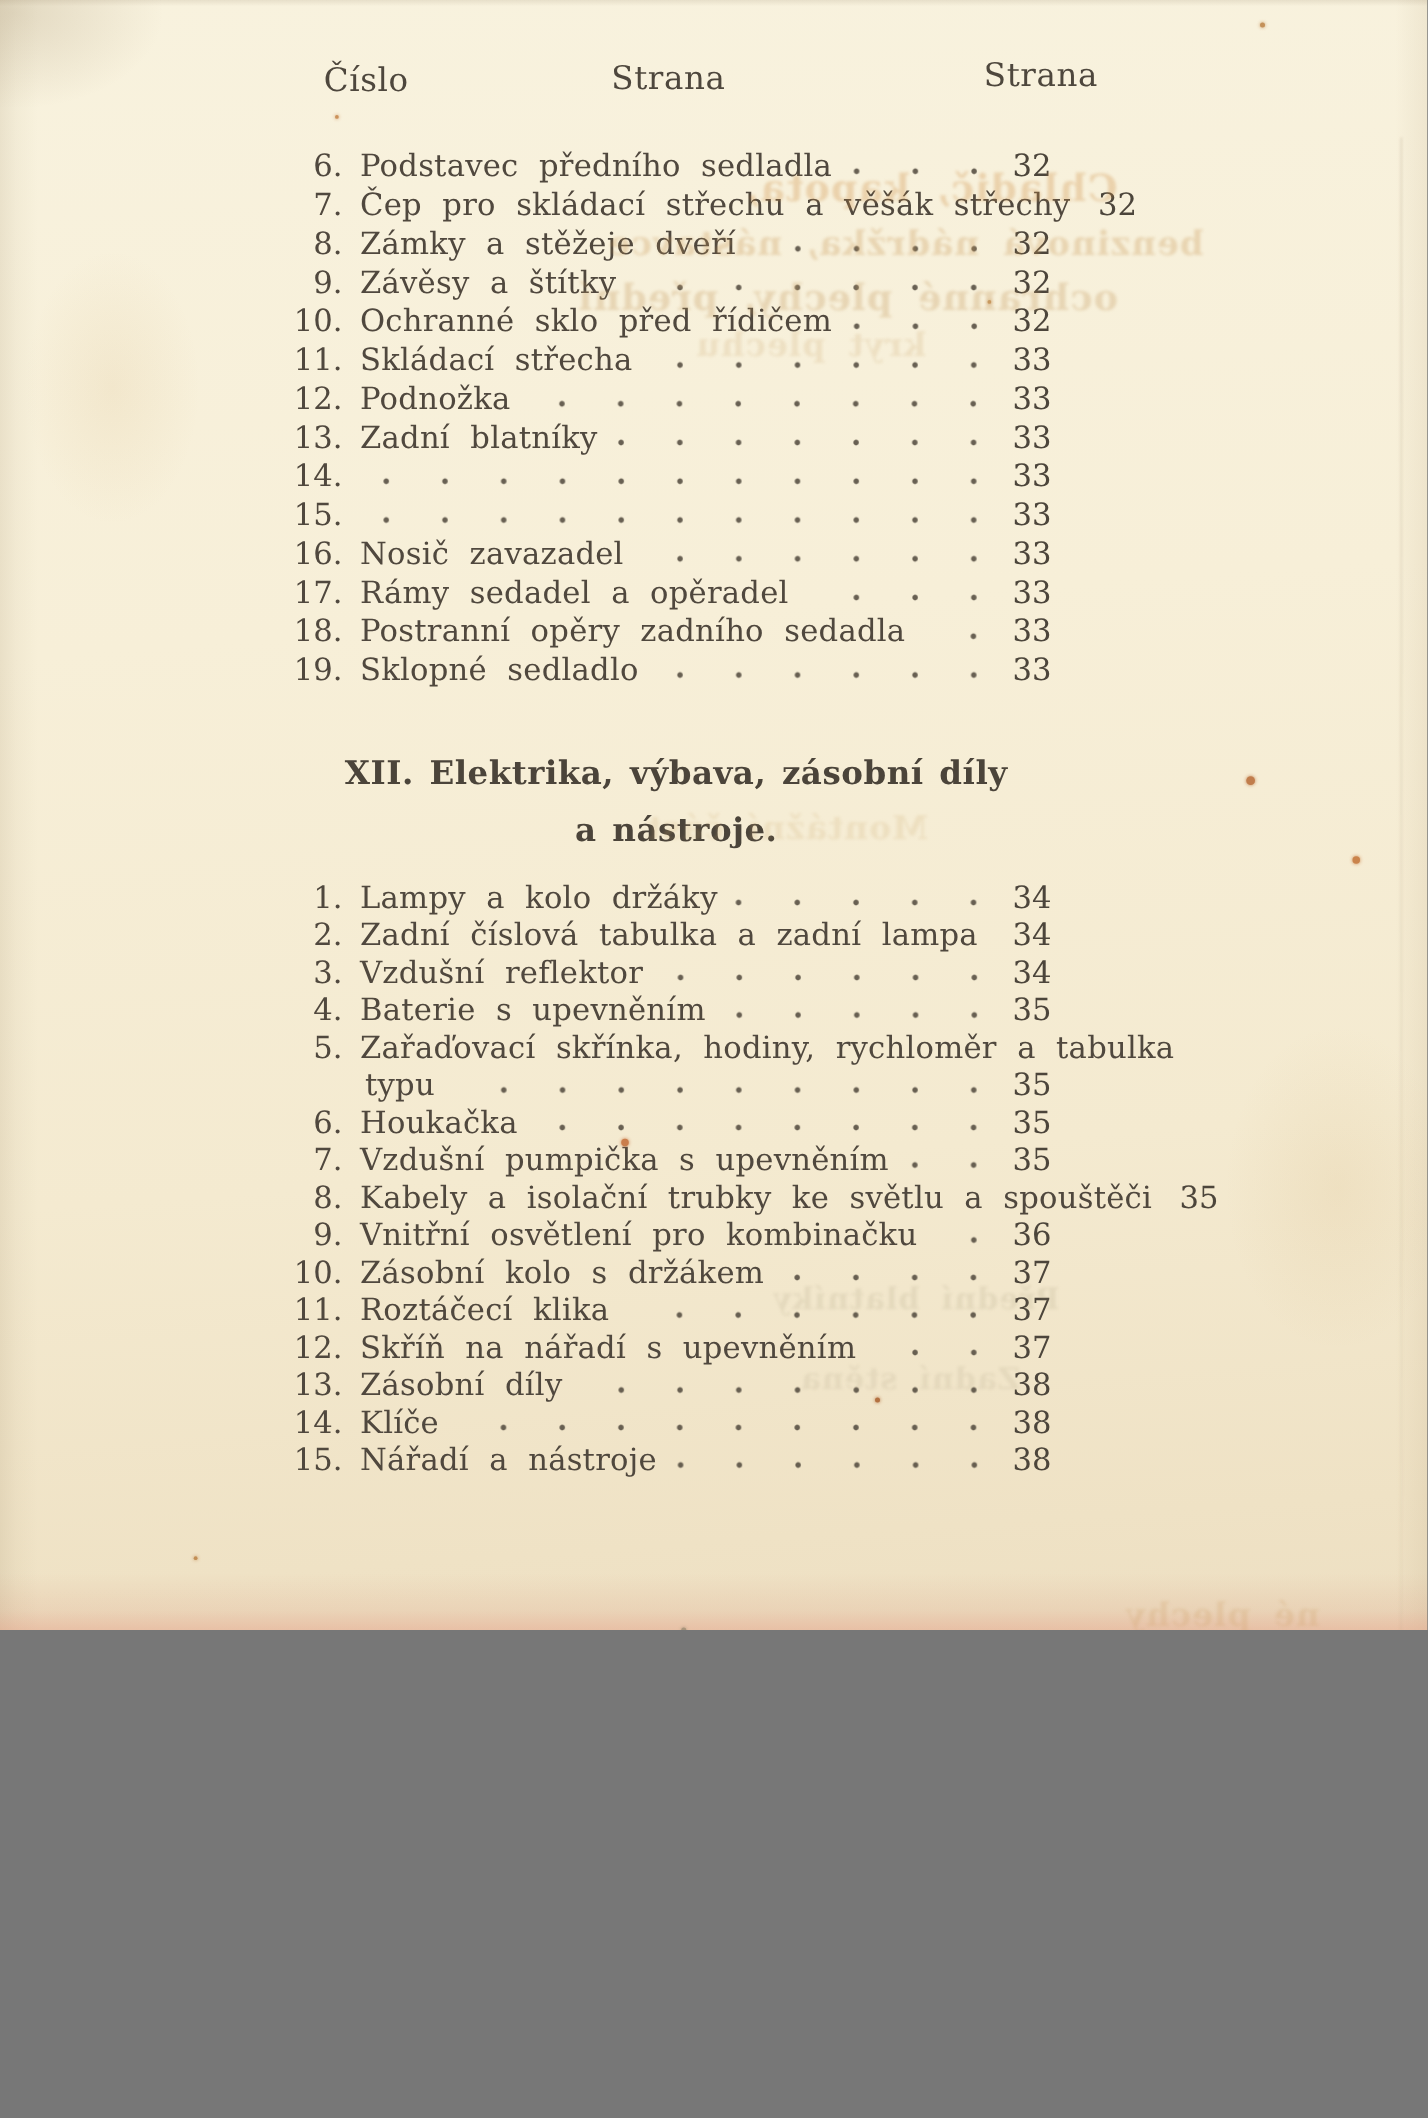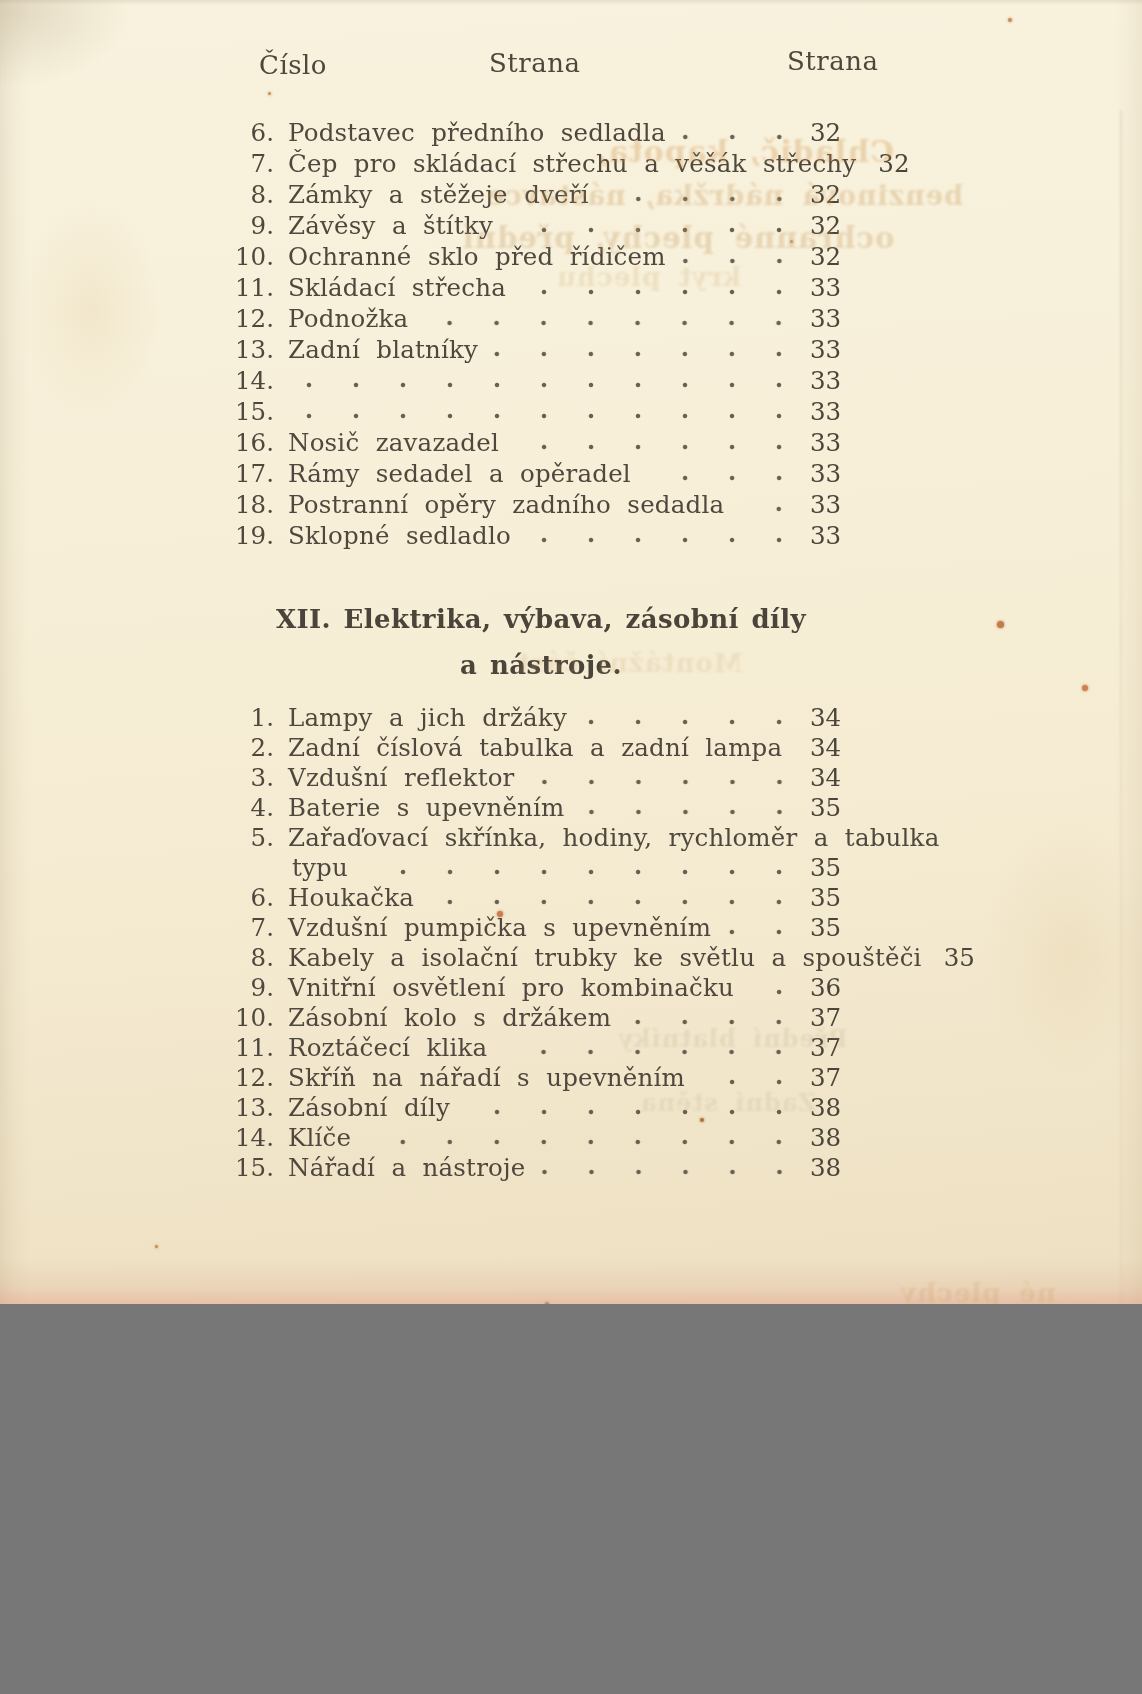--- a/index.html
+++ b/index.html
@@ -161,21 +161,21 @@
     </div>
 
   <div class="heading">
     <div>XII. Elektrika, výbava, zásobní díly</div>
     <div>a nástroje.</div>
   </div>
 
   <div class="toclist" id="list-b">
       <div class="row">
         <span class="num">1.</span>
-        <span class="lbl">Lampy a jich držáky</span>
+        <span class="lbl">Lampy a kolo držáky</span>
         <span class="leader"></span>
         <span class="pg">34</span>
       </div>
       <div class="row">
         <span class="num">2.</span>
         <span class="lbl">Zadní číslová tabulka a zadní lampa</span>
         <span class="leader"></span>
         <span class="pg">34</span>
       </div>
       <div class="row">

